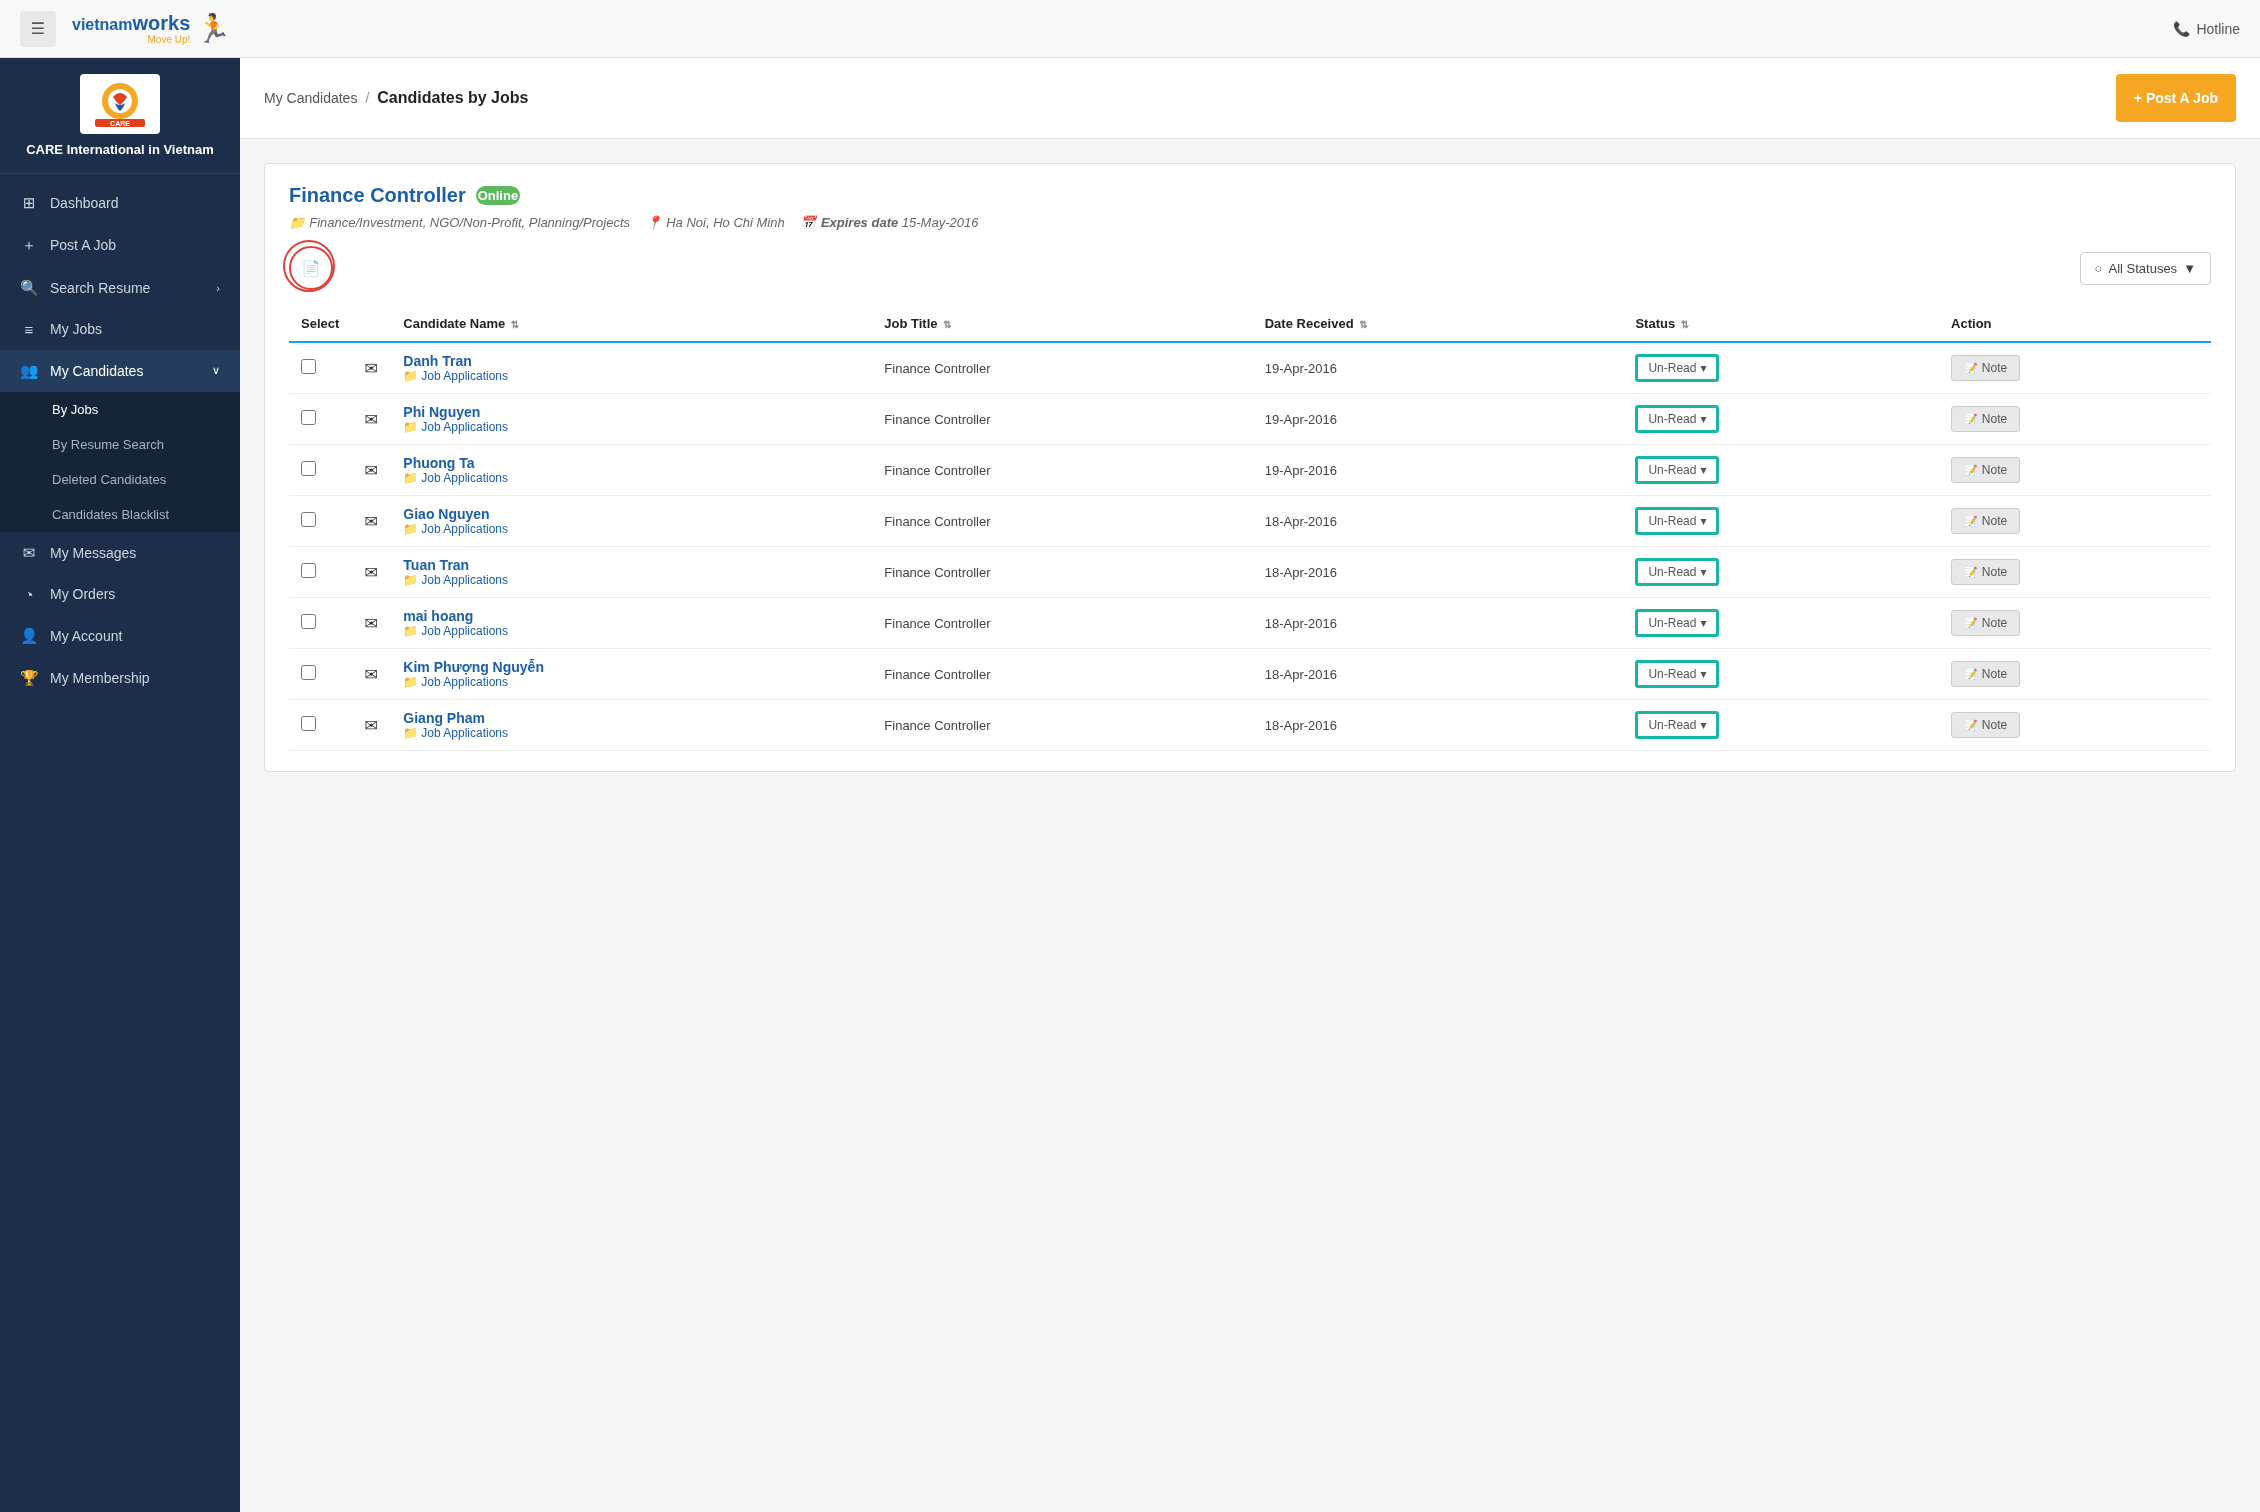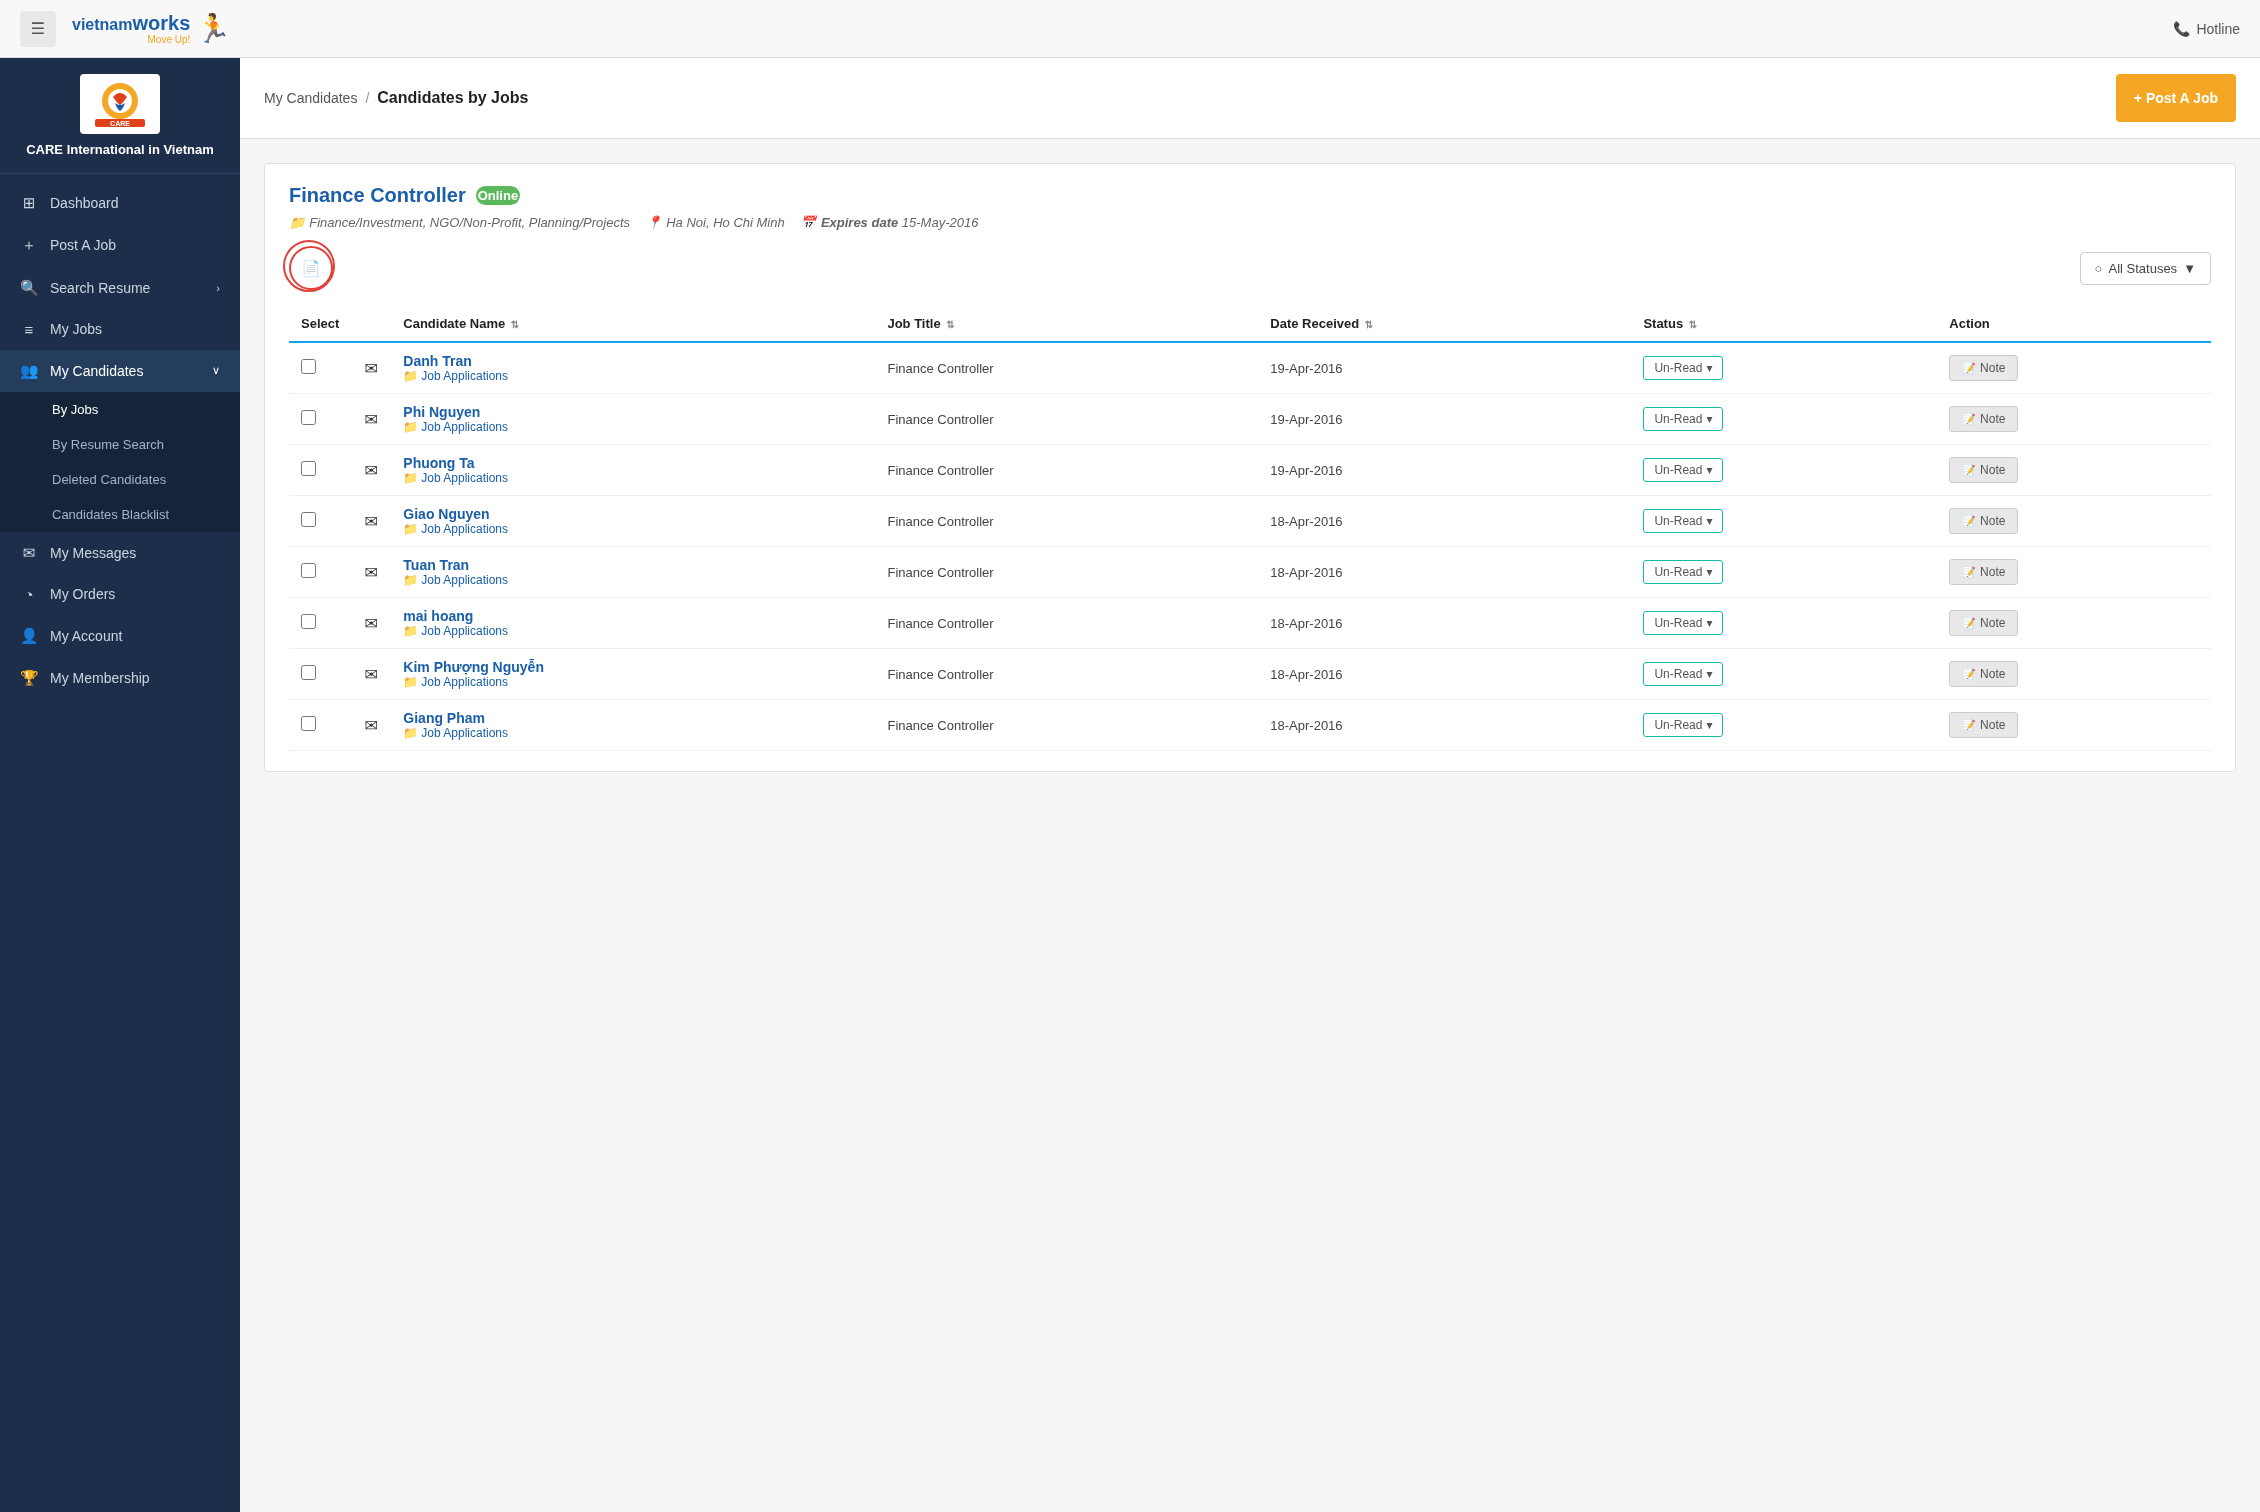--- a/index.html
+++ b/index.html
@@ -207,21 +207,21 @@
       color: #444;
       vertical-align: middle;
     }
     .candidate-name-link { color: #1a5fa8; text-decoration: none; font-weight: 600; font-size: 14px; display: block; }
     .job-app-link { color: #1a5fa8; font-size: 12px; text-decoration: none; display: flex; align-items: center; gap: 3px; }
     .checkbox-cell { width: 40px; }
     .email-cell { width: 40px; text-align: center; }
     .email-icon { font-size: 16px; color: #333; }
 
     .status-dropdown {
-      border: 1px solid #14b8a6;
+      border: 3px solid #14b8a6;
       background: #fff;
       padding: 4px 10px;
       border-radius: 3px;
       font-size: 12px;
       cursor: pointer;
       color: #555;
       display: inline-flex;
       align-items: center;
       gap: 4px;
     }

